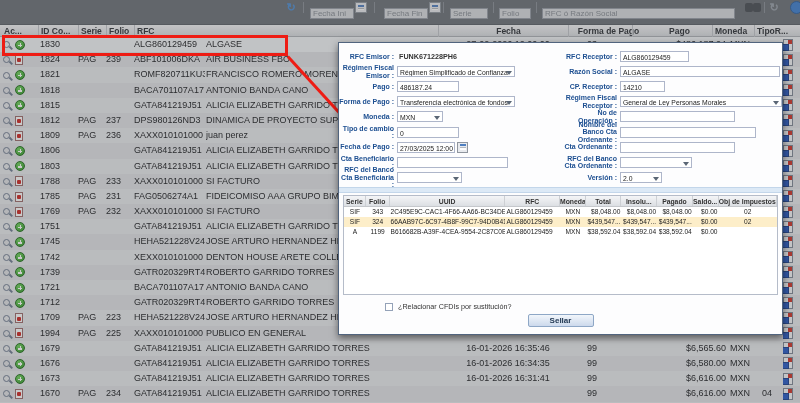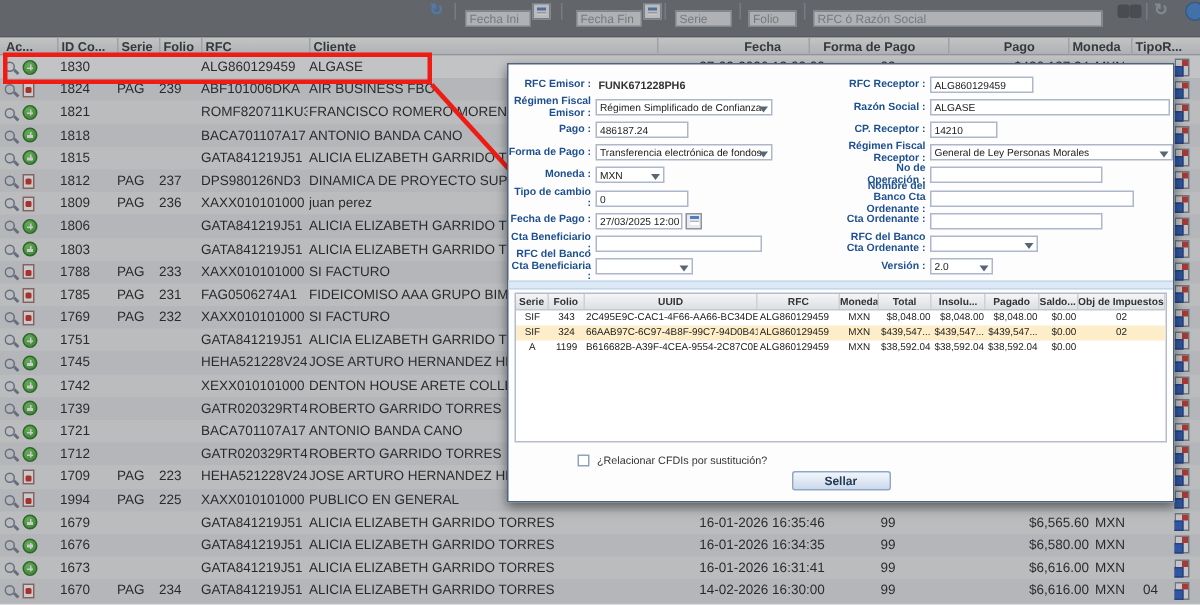--- a/index.html
+++ b/index.html
@@ -118,23 +118,22 @@
     <span class="sync-ic" style="left:768px;">↻</span>
     <span class="help-circ" style="left:790px;"></span>
   </div>
 
   <div class="ghead">
     <span class="hcell" style="left:2px;width:34px;border-left:none;">Ac...</span>
     <span class="hcell" style="left:38px;width:38px;">ID Co...</span>
     <span class="hcell" style="left:78px;width:26px;">Serie</span>
     <span class="hcell" style="left:106px;width:26px;">Folio</span>
     <span class="hcell" style="left:134px;width:70px;">RFC</span>
-    <span class="hcell" style="left:206px;width:230px;">Cliente</span>
     <span class="hcell hc-center" style="left:438px;width:140px;">Fecha</span>
-    <span class="hcell hc-center" style="left:539px;width:80px;">Forma de Pago</span>
+    <span class="hcell hc-center" style="left:568px;width:80px;">Forma de Pago</span>
     <span class="hcell hc-center" style="left:632px;width:94px;">Pago</span>
     <span class="hcell" style="left:712px;width:42px;">Moneda</span>
     <span class="hcell" style="left:754px;width:46px;">TipoR...</span>
   </div>
 
   <div class="grows">
 
   <div class="grow sel">
       <span class="cell c-act">
         <span class="mag"></span><span class="act2 ic-plus"></span>
@@ -505,21 +504,20 @@
     </div>
       <div class="grow">
       <span class="cell c-act">
         <span class="mag"></span><span class="act2 ic-doc"></span>
       </span>
       <span class="cell c-id">1670</span>
       <span class="cell c-se">PAG</span>
       <span class="cell c-fo">234</span>
       <span class="cell c-rfc">GATA841219J51</span>
       <span class="cell c-cl">ALICIA ELIZABETH GARRIDO TORRES</span>
-      <span class="cell c-fe">14-02-2026 16:30:00</span>
       <span class="cell c-fp">99</span>
       <span class="cell c-pg">$6,616.00</span>
       <span class="cell c-mo">MXN</span>
       <span class="cell c-tr">04</span>
       <span class="cell c-ic"><span class="xdoc"></span></span>
     </div>
       <div class="grow">
       <span class="cell c-act">
         
       </span>

